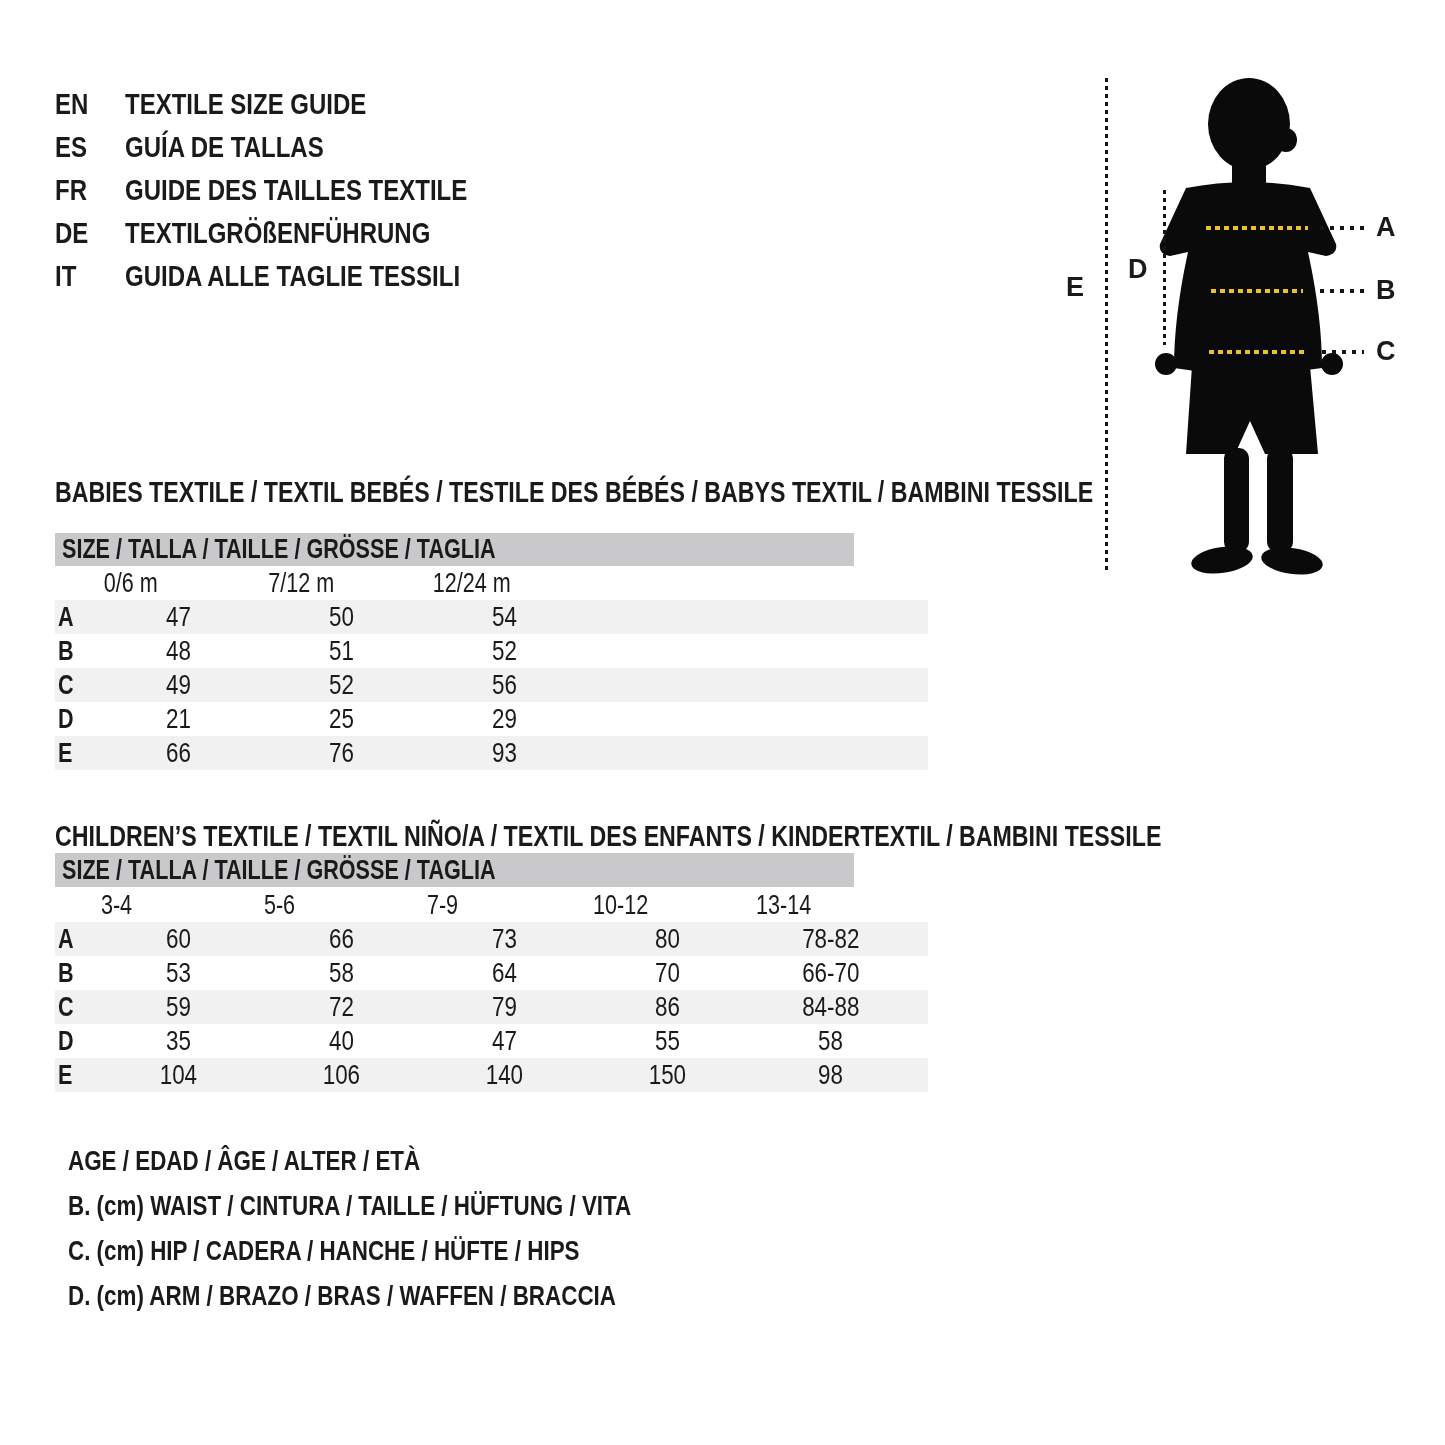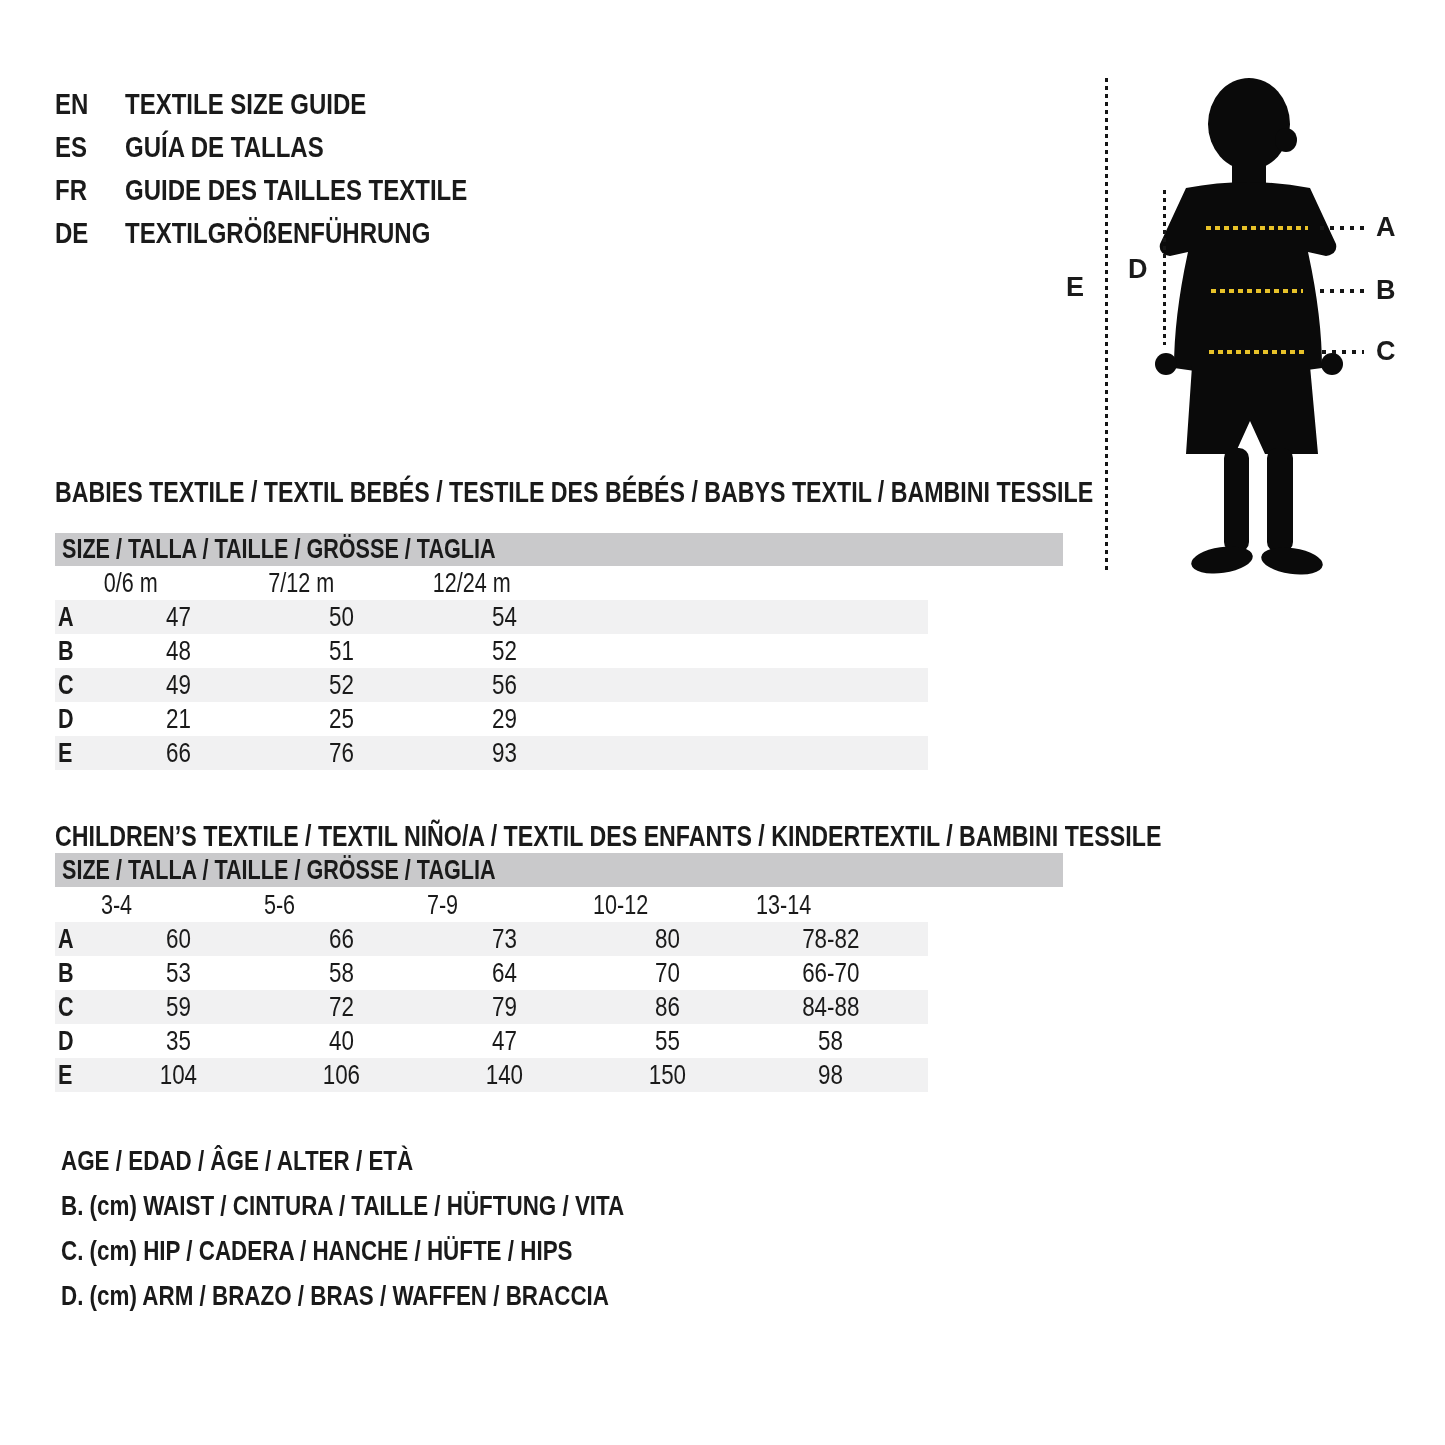--- a/index.html
+++ b/index.html
@@ -12,21 +12,21 @@
   .cx { display:inline-block; transform:scaleX(0.8); transform-origin:left center; white-space:nowrap; }
   .cxc { display:inline-block; transform:scaleX(0.8); transform-origin:center center; white-space:nowrap; }
 
   
   .lang-row { display:flex; height:43px; align-items:flex-end; font-size:30px; font-weight:700; }
   .lang-code { width:70px; }
   
   .sec-title { font-size:29px; font-weight:700; }
 
   
-  .size-bar { width:1008px; height:33px; background:#c9c9cb; display:flex; align-items:center; padding-left:7px; box-sizing:border-box; font-size:27px; font-weight:700; }
+  .size-bar { width:799px; height:33px; background:#c9c9cb; display:flex; align-items:center; padding-left:7px; box-sizing:border-box; font-size:27px; font-weight:700; }
   .hdr-row, .tbl-row { width:873px; height:34px; display:grid; align-items:center; }
   .cols3 { grid-template-columns:42px repeat(3,163px); }
   .cols5 { grid-template-columns:42px repeat(5,163px); }
   .striped { background:#f1f1f2; }
   .hdr-cell { text-align:left; font-size:27px; font-weight:400; }
   .row-lbl { text-align:left; padding-left:3px; font-size:27px; font-weight:700; }
   .val-cell { text-align:center; font-size:28px; font-weight:400; }
 
   
   .legend-line { font-size:28px; font-weight:700; height:45px; display:flex; align-items:center; }
@@ -51,20 +51,24 @@
       <span class="lang-code"><span class="cx">ES</span></span>
       <span class="cx">GUÍA DE TALLAS</span>
     </div>
     <div class="lang-row">
       <span class="lang-code"><span class="cx">FR</span></span>
       <span class="cx">GUIDE DES TAILLES TEXTILE</span>
     </div>
     <div class="lang-row">
       <span class="lang-code"><span class="cx">DE</span></span>
       <span class="cx">TEXTILGRÖßENFÜHRUNG</span>
+    </div>
+    <div class="lang-row">
+      <span class="lang-code"><span class="cx">IT</span></span>
+      <span class="cx">GUIDA ALLE TAGLIE TESSILI</span>
     </div>
   </div>
 
   <svg class="abs" style="left:1140px; top:76px;" width="220" height="500" viewBox="0 0 220 500">
     <g fill="#0a0a0a">
       <ellipse cx="109" cy="48" rx="41" ry="46"></ellipse>
       <ellipse cx="146" cy="64" rx="11" ry="12"></ellipse>
       <rect x="92" y="70" width="34" height="55"></rect>
       <path d="M46,112 Q108,100 170,112 L196,168 Q198,178 186,180 L168,176 Q182,240 182,292 Q108,304 34,292 Q34,240 48,176 L30,180 Q18,178 20,168 Z"></path>
       <circle cx="26" cy="288" r="11"></circle>
@@ -190,21 +194,21 @@
     <div class="tbl-row cols5 striped">
       <span class="row-lbl"><span class="cx">E</span></span>
       <span class="val-cell"><span class="cxc">104</span></span>
       <span class="val-cell"><span class="cxc">106</span></span>
       <span class="val-cell"><span class="cxc">140</span></span>
       <span class="val-cell"><span class="cxc">150</span></span>
       <span class="val-cell"><span class="cxc">98</span></span>
     </div>
   </div>
 
-  <div class="abs" style="left:61px; top:1138px;text-align:center;">
+  <div class="abs" style="left:68px; top:1138px;text-align:center;">
     <div class="legend-line">
         <span class="cx">AGE / EDAD / ÂGE / ALTER / ETÀ</span>
       </div>
     <div class="legend-line">
         <span class="cx">B. (cm) WAIST / CINTURA / TAILLE / HÜFTUNG / VITA</span>
       </div>
     <div class="legend-line">
         <span class="cx">C. (cm) HIP / CADERA / HANCHE / HÜFTE / HIPS</span>
       </div>
     <div class="legend-line">

